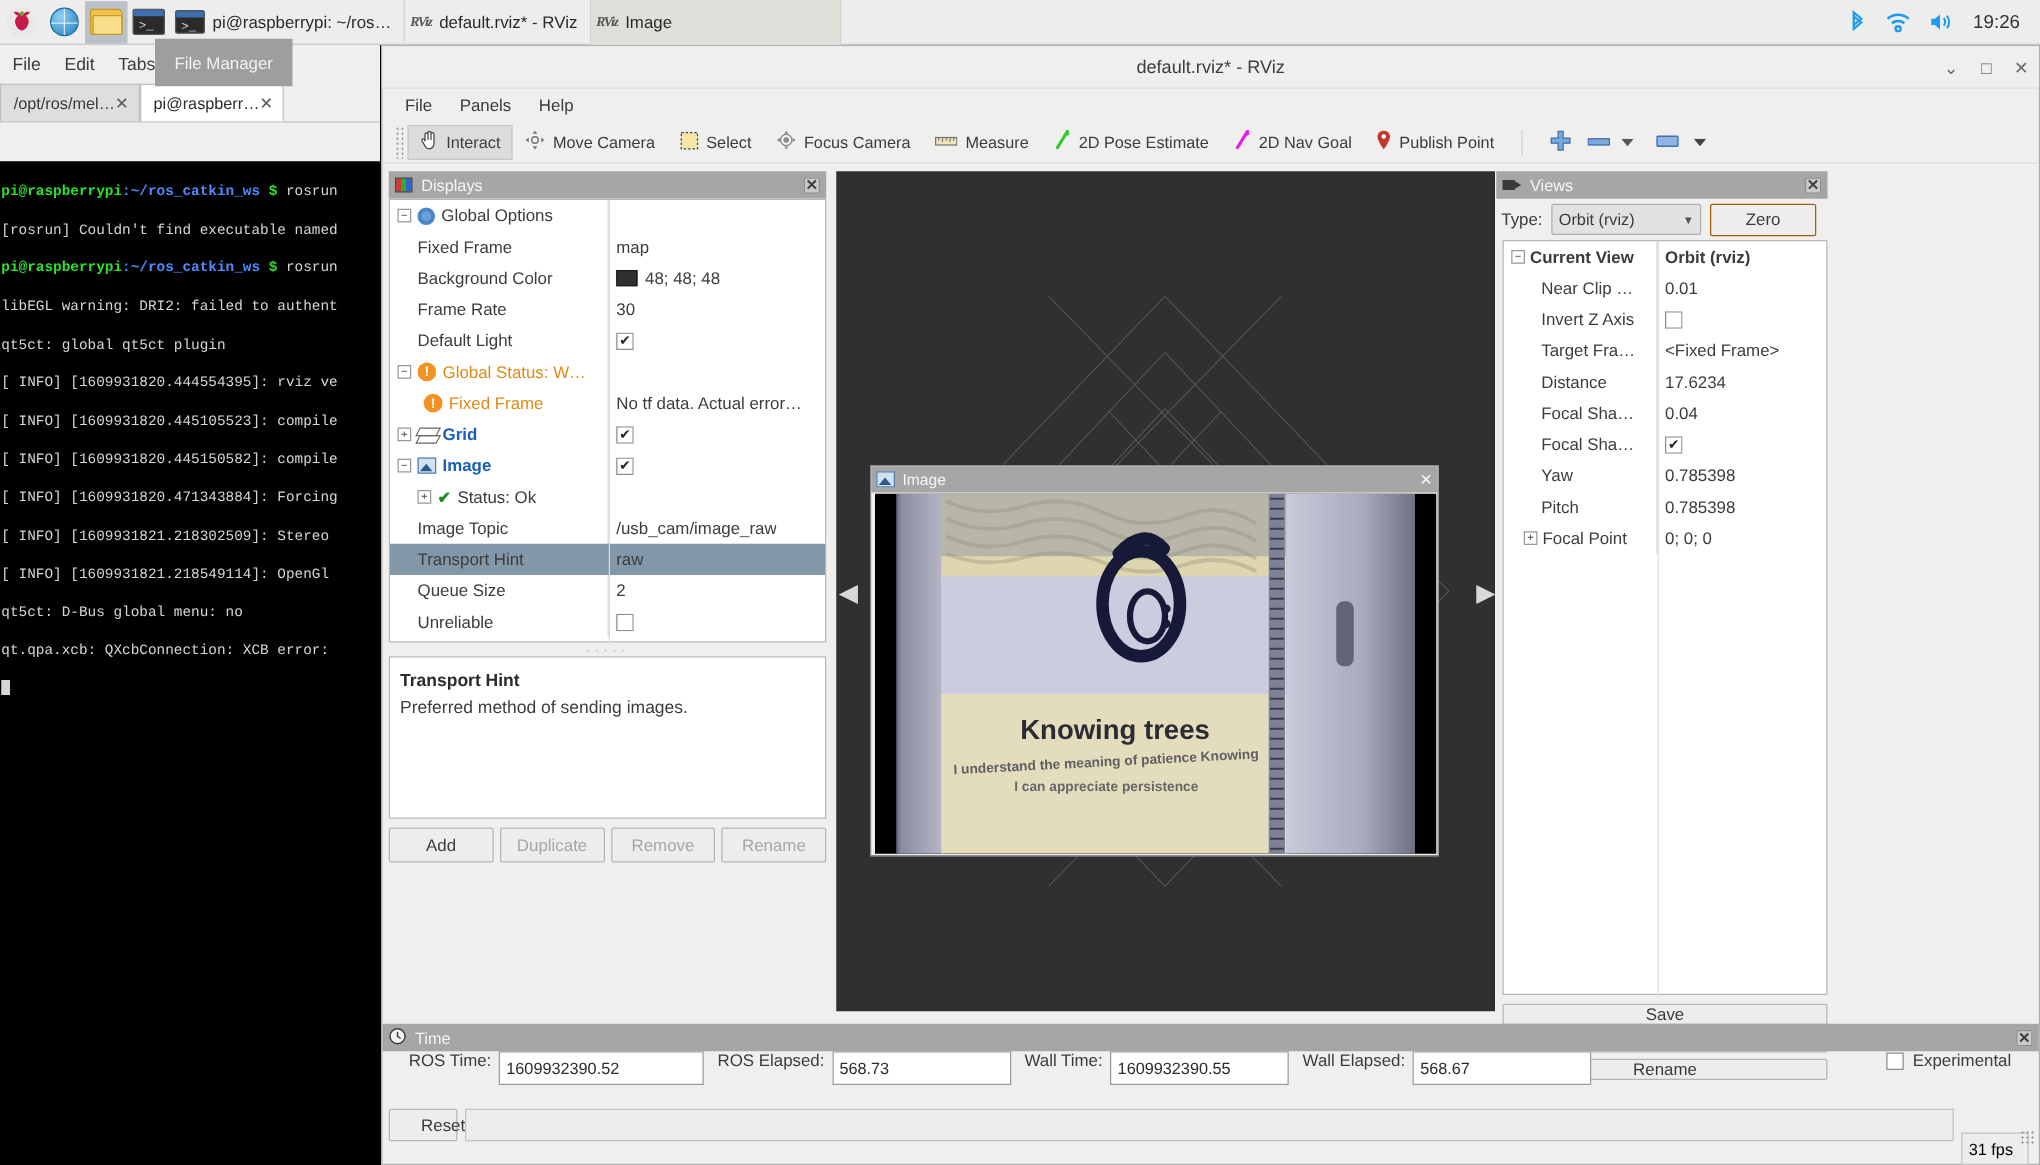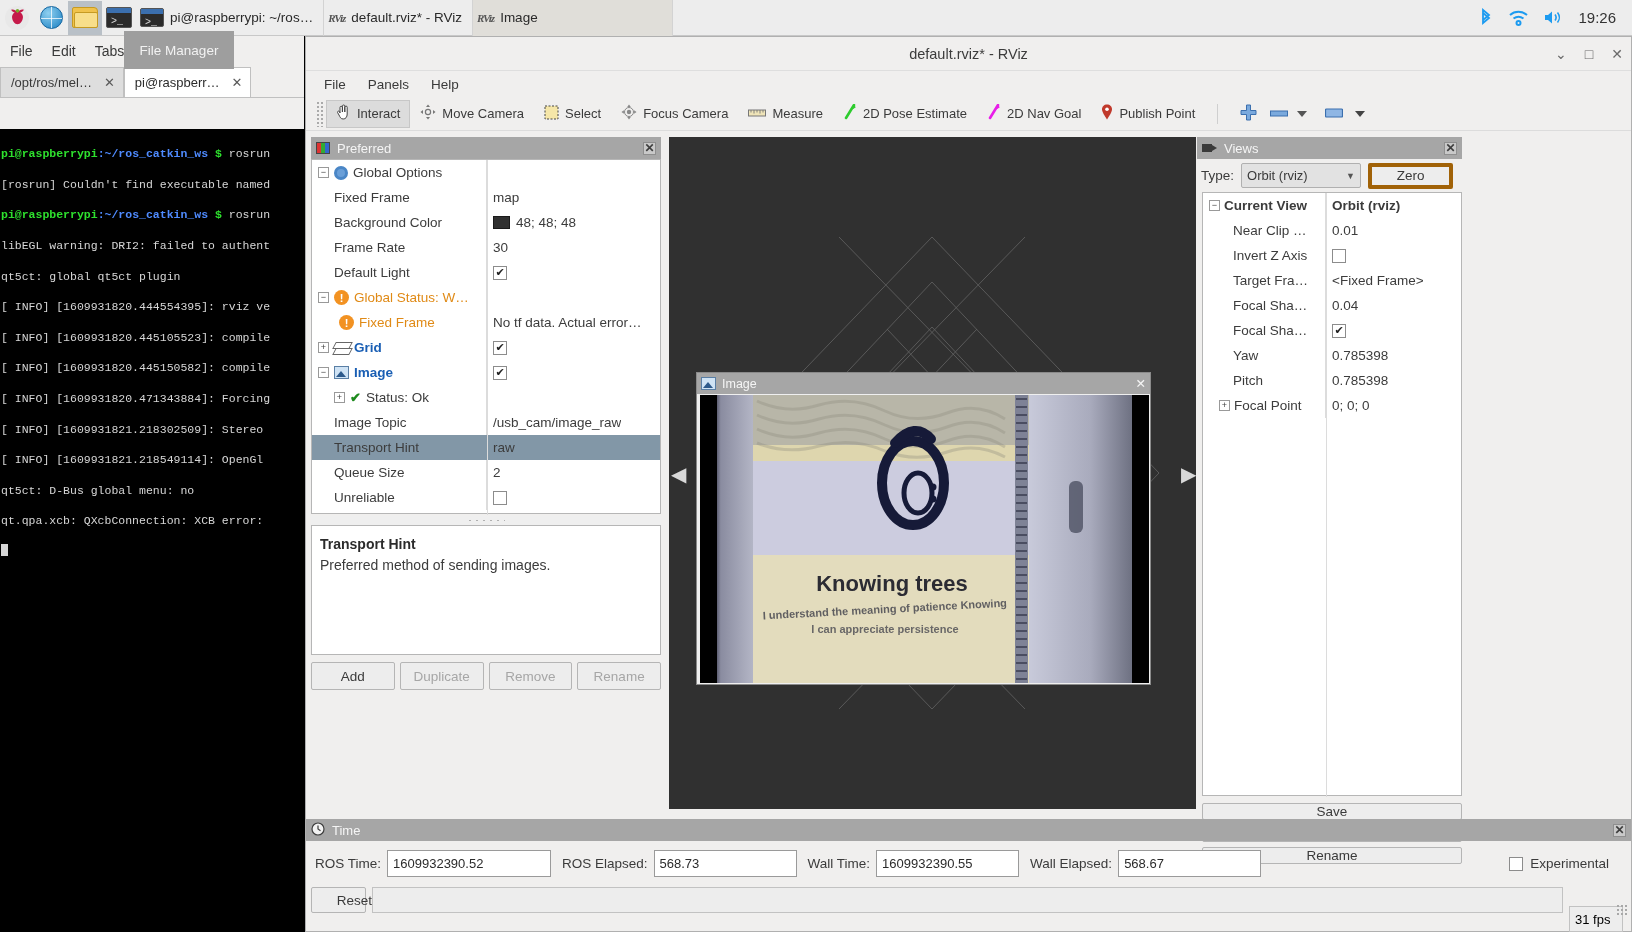--- a/index.html
+++ b/index.html
@@ -61,21 +61,21 @@
 
   
   .term-win {
     position:absolute; left:0; top:36px; width:304px; height:896px;
     background:#f0efee;
   }
   .term-menu { height:30px; display:flex; align-items:center; gap:19px; padding-left:10px;
     font-size:14px; color:#3a3a3a; background:#f0efee; }
   .term-tabs { height:32px; display:flex; align-items:flex-end; background:#f0efee;
     border-bottom:1px solid #c0c0c0; }
-  .term-tab { height:30px; display:flex; align-items:center; gap:12px; padding:0 8px 0 10px;
+  .term-tab { height:30px; display:flex; align-items:center; gap:0; padding:0 8px 0 10px;
     font-size:13px; color:#2b2b2b; border:1px solid #c0c0c0; border-bottom:none; }
   .term-tab.inactive { background:#dedede; color:#3a3a3a; }
   .term-tab.active { background:#ffffff; }
   .tab-x { color:#5a5a5a; font-size:13px; }
   .term-body {
     position:absolute; left:0; top:93px; width:304px; height:803px;
     background:#000; color:#d6d6d6;
     font-family:"Liberation Mono", monospace; font-size:11.5px; line-height:15.3px;
     padding:2px 0 0 1px; overflow:hidden; white-space:pre;
   }
@@ -187,31 +187,31 @@
   .imgwin-body { position:absolute; left:3px; top:22px; width:449px; height:288px; background:#000;
     overflow:hidden; }
   .photo { position:absolute; left:17px; top:0; width:415px; height:288px; overflow:hidden; }
 
   
   .views { position:absolute; left:890px; top:100px; width:265px; height:710px; }
   .views-type { height:33px; display:flex; align-items:center; gap:7px; padding:0 4px; font-size:13.5px; color:#3b3b3b; }
   .combo { width:120px; height:25px; background:#e2e2e2; border:1px solid #b0b0b0; border-radius:2px;
     display:flex; align-items:center; padding:0 5px; font-size:13px; color:#3a3a3a; }
   .combo .ar { margin-left:auto; font-size:9px; color:#555; }
-  .zbtn { width:85px; height:26px; background:#ededed; border:4px solid #a16207; border-radius:2px;
+  .zbtn { width:85px; height:26px; background:#ededed; border:1px solid #a16207; border-radius:2px;
     font-size:13.5px; color:#3a3a3a; display:flex; align-items:center; justify-content:center; }
   .vtree { position:absolute; left:5px; top:33px; width:260px; height:604px;
     background:#fff; border:1px solid #b6b6b6; }
   .vname { width:123px; display:flex; align-items:center; gap:4px; padding-left:6px;
     border-right:1px solid #dcdcdc; height:25px; overflow:hidden; white-space:nowrap; }
   .vbtns { position:absolute; left:5px; top:644px; width:260px; display:flex; gap:5px;flex-direction:column; }
 
   
   .timepanel { position:absolute; left:5px; top:815px; width:1315px; height:76px; }
-  .time-row { height:45px; display:flex; align-items:center; gap:0px; padding-left:5px; font-size:13.5px; color:#3b3b3b; }
+  .time-row { height:45px; display:flex; align-items:flex-start; gap:0px; padding-left:5px; font-size:13.5px; color:#3b3b3b;margin-left:12px; }
   .tfield { height:27px; background:#fff; border:1px solid #9a9a9a; padding:0 5px;
     display:flex; align-items:center; font-size:13px; color:#2b2b2b; }
   .time-row2 { height:28px; display:flex; align-items:center; gap:6px; padding-left:5px; }
   .resetb { width:55px; height:26px; background:#ededed; border:1px solid #b5b5b5; border-radius:2px;
     font-size:13.5px; color:#3a3a3a; display:flex; align-items:center; justify-content:center;padding-left:32px; }
   .timeslider { flex:1; height:26px; background:#ededed; border:1px solid #c2c2c2; }
   .fps { width:54px; height:26px; background:#ededed; border:1px solid #c2c2c2;
     display:flex; align-items:center; padding-left:5px; font-size:13px; color:#000000;margin-top:38px; }
   .resizer { position:absolute; right:2px; bottom:2px; width:12px; height:12px;
     background-image: radial-gradient(#a8a8a8 1px, transparent 1px); background-size:4px 4px; }
@@ -446,21 +446,21 @@
       </span>
       <span style="padding:0 6px">
         <svg width="10" height="7" viewBox="0 0 10 7">
             <path d="M0 0h10L5 6z" fill="#444"></path>
           </svg>
       </span>
     </div>
 
     <div class="pnl-head" style="position:absolute; left:5px; top:100px; width:350px;">
       <span class="disp-ico"></span>
-      <span>Preferred</span>
+      <span>Displays</span>
       <span class="cl">✕</span>
     </div>
 
     <div class="displays" style="top:122px; height:355px">
       <div class="tree">
 
         <div class="trow">
           <div class="tname">
               <span class="expander">−</span>
               <span class="gear"></span>
@@ -725,20 +725,28 @@
           <div class="trow">
             <div class="vname" style="padding-left:30px">
                 <span>Target Fra…</span>
               </div>
             <div class="tval">
                 <span>&lt;Fixed Frame&gt;</span>
               </div>
           </div>
           <div class="trow">
             <div class="vname" style="padding-left:30px">
+                <span>Distance</span>
+              </div>
+            <div class="tval">
+                <span>17.6234</span>
+              </div>
+          </div>
+          <div class="trow">
+            <div class="vname" style="padding-left:30px">
                 <span>Focal Sha…</span>
               </div>
             <div class="tval">
                 <span>0.04</span>
               </div>
           </div>
           <div class="trow">
             <div class="vname" style="padding-left:30px">
                 <span>Focal Sha…</span>
               </div>

